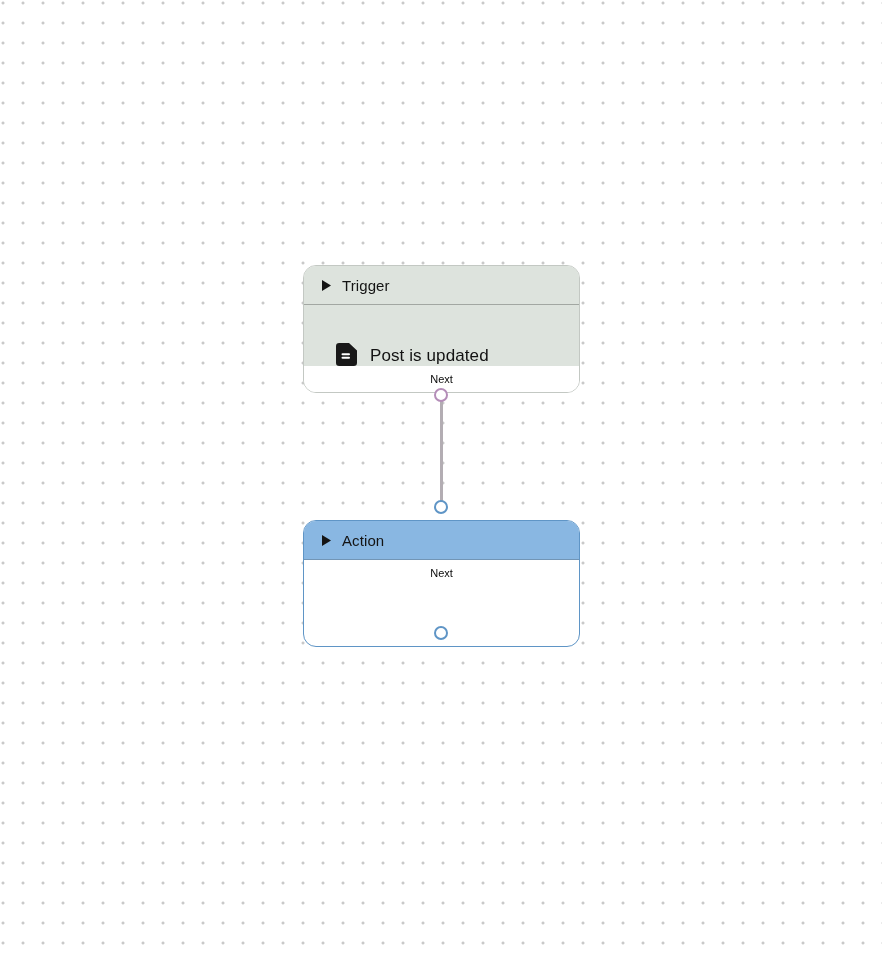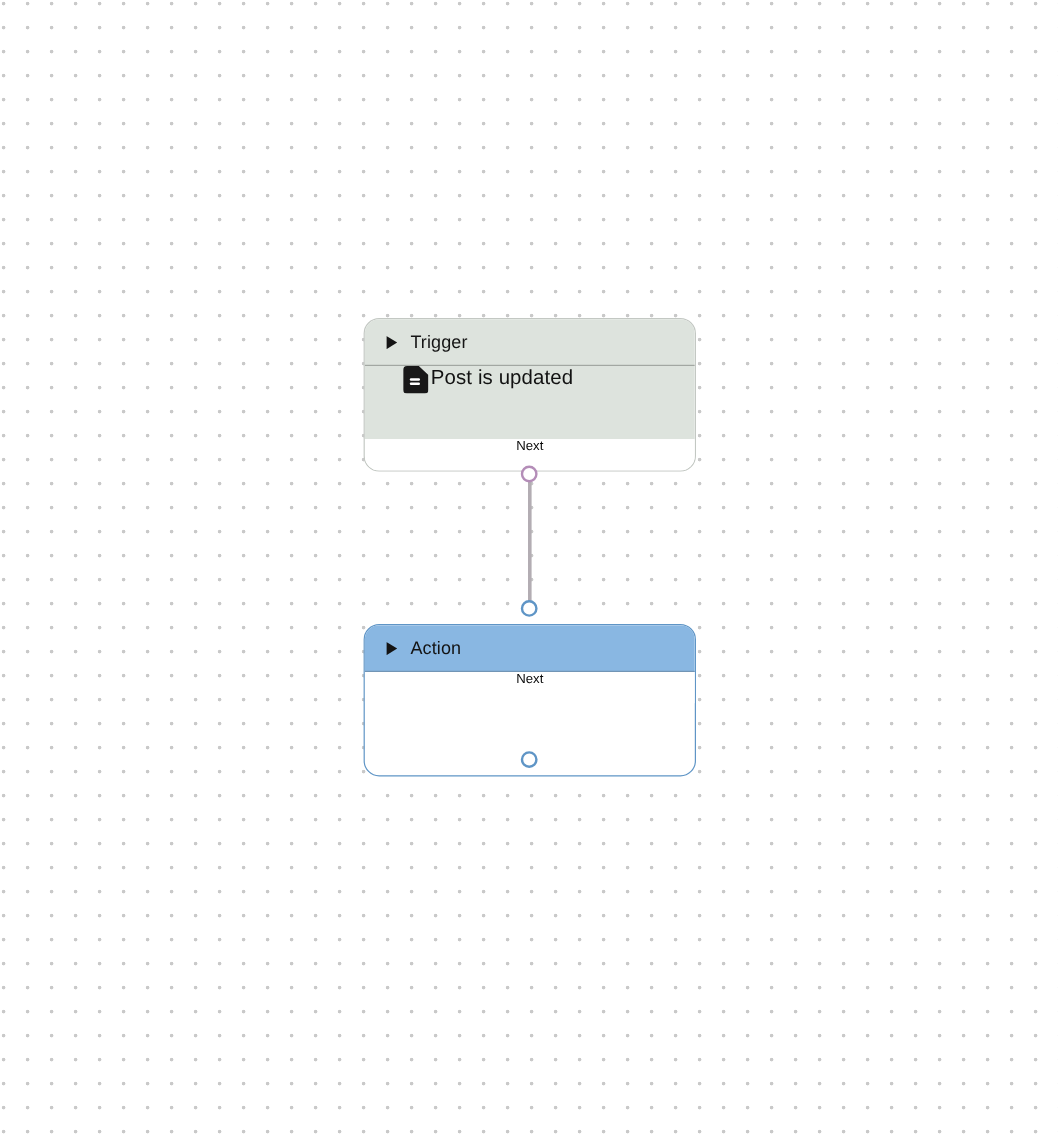--- a/index.html
+++ b/index.html
@@ -46,35 +46,36 @@
   .type-label {
     font-size: 15px;
     color: #141414;
     letter-spacing: 0.1px;
   }
 
   .node-body {
     flex: 1 1 auto;
     background: var(--fill, #dde3dd);
     display: flex;
-    align-items: flex-start;
+    align-items: flex-end;
     padding: 0 32px;
-    gap: 2px;
+    gap: 13px;
   }
   .node-icon { display: flex; align-items: center; }
   .node-title {
     font-size: 17px;
     color: #121212;
     letter-spacing: 0.1px;
   }
 
   .node-footer {
     flex: 0 0 26px;
     background: #ffffff;
     display: flex;
+    align-items: center;
     justify-content: center;
   }
   .next-label {
     font-size: 11px;
     color: #0a0a0a;
   }
 
   .edge {
     position: absolute;
     left: 440px;

